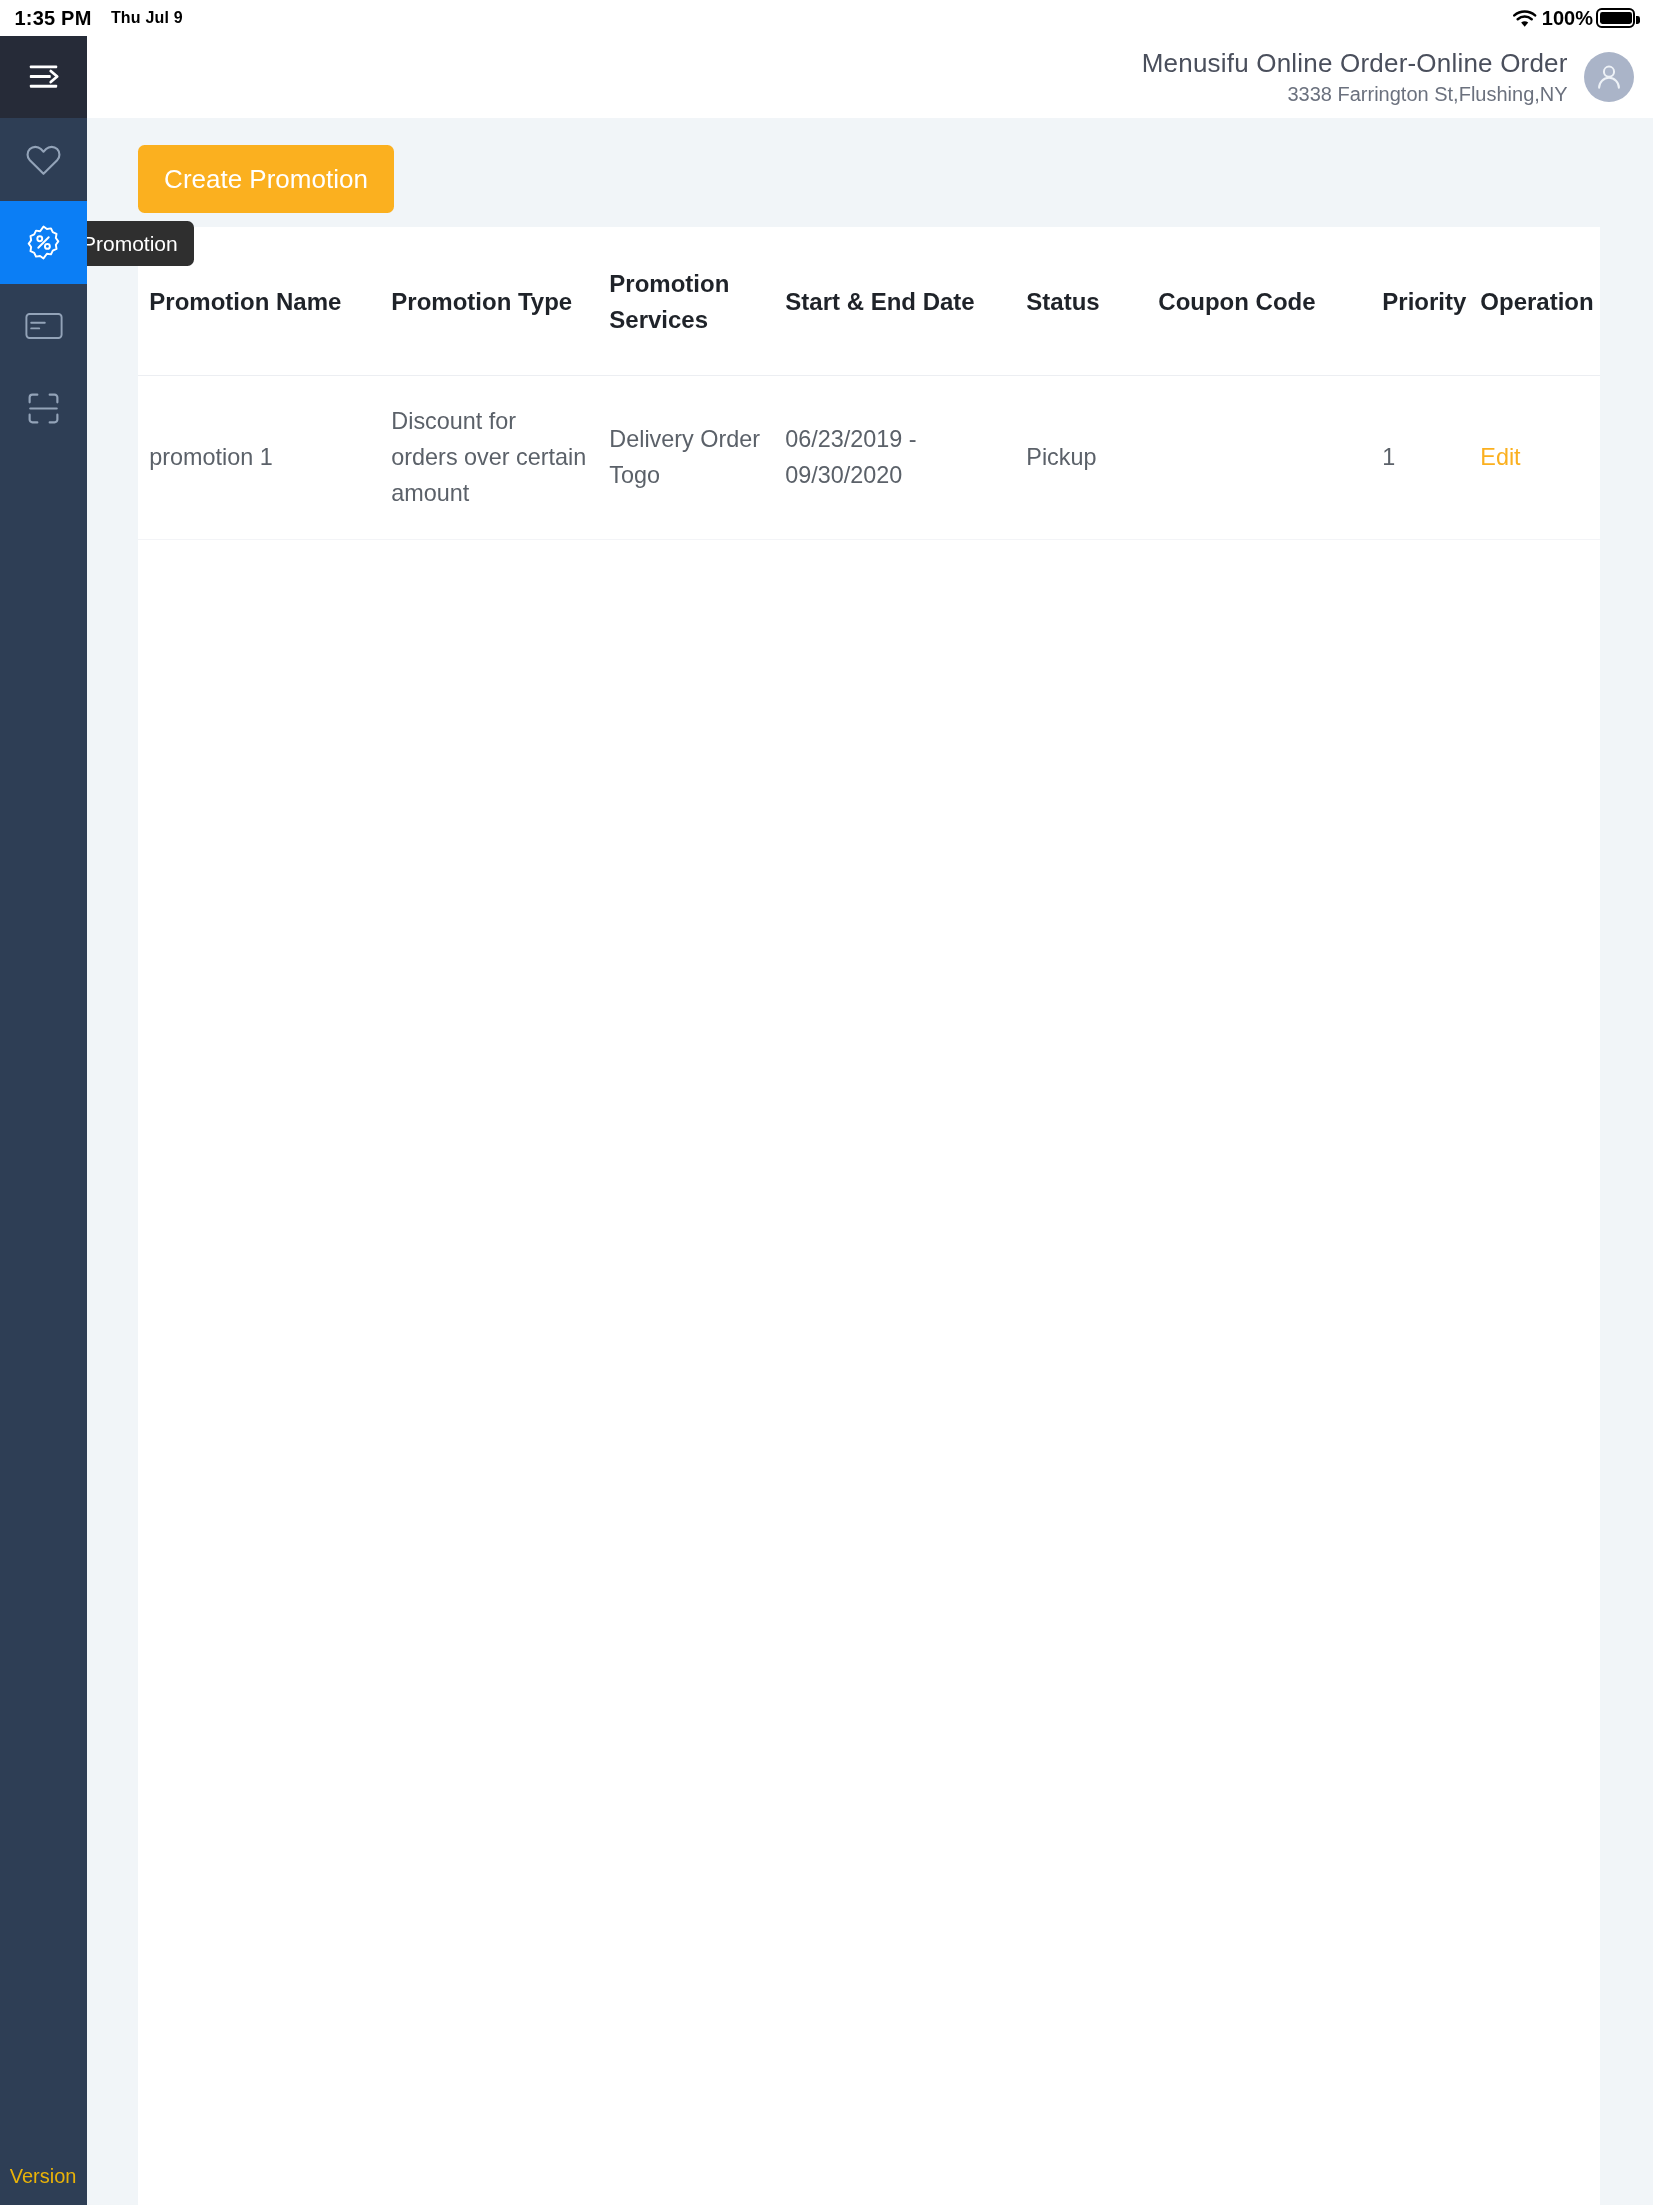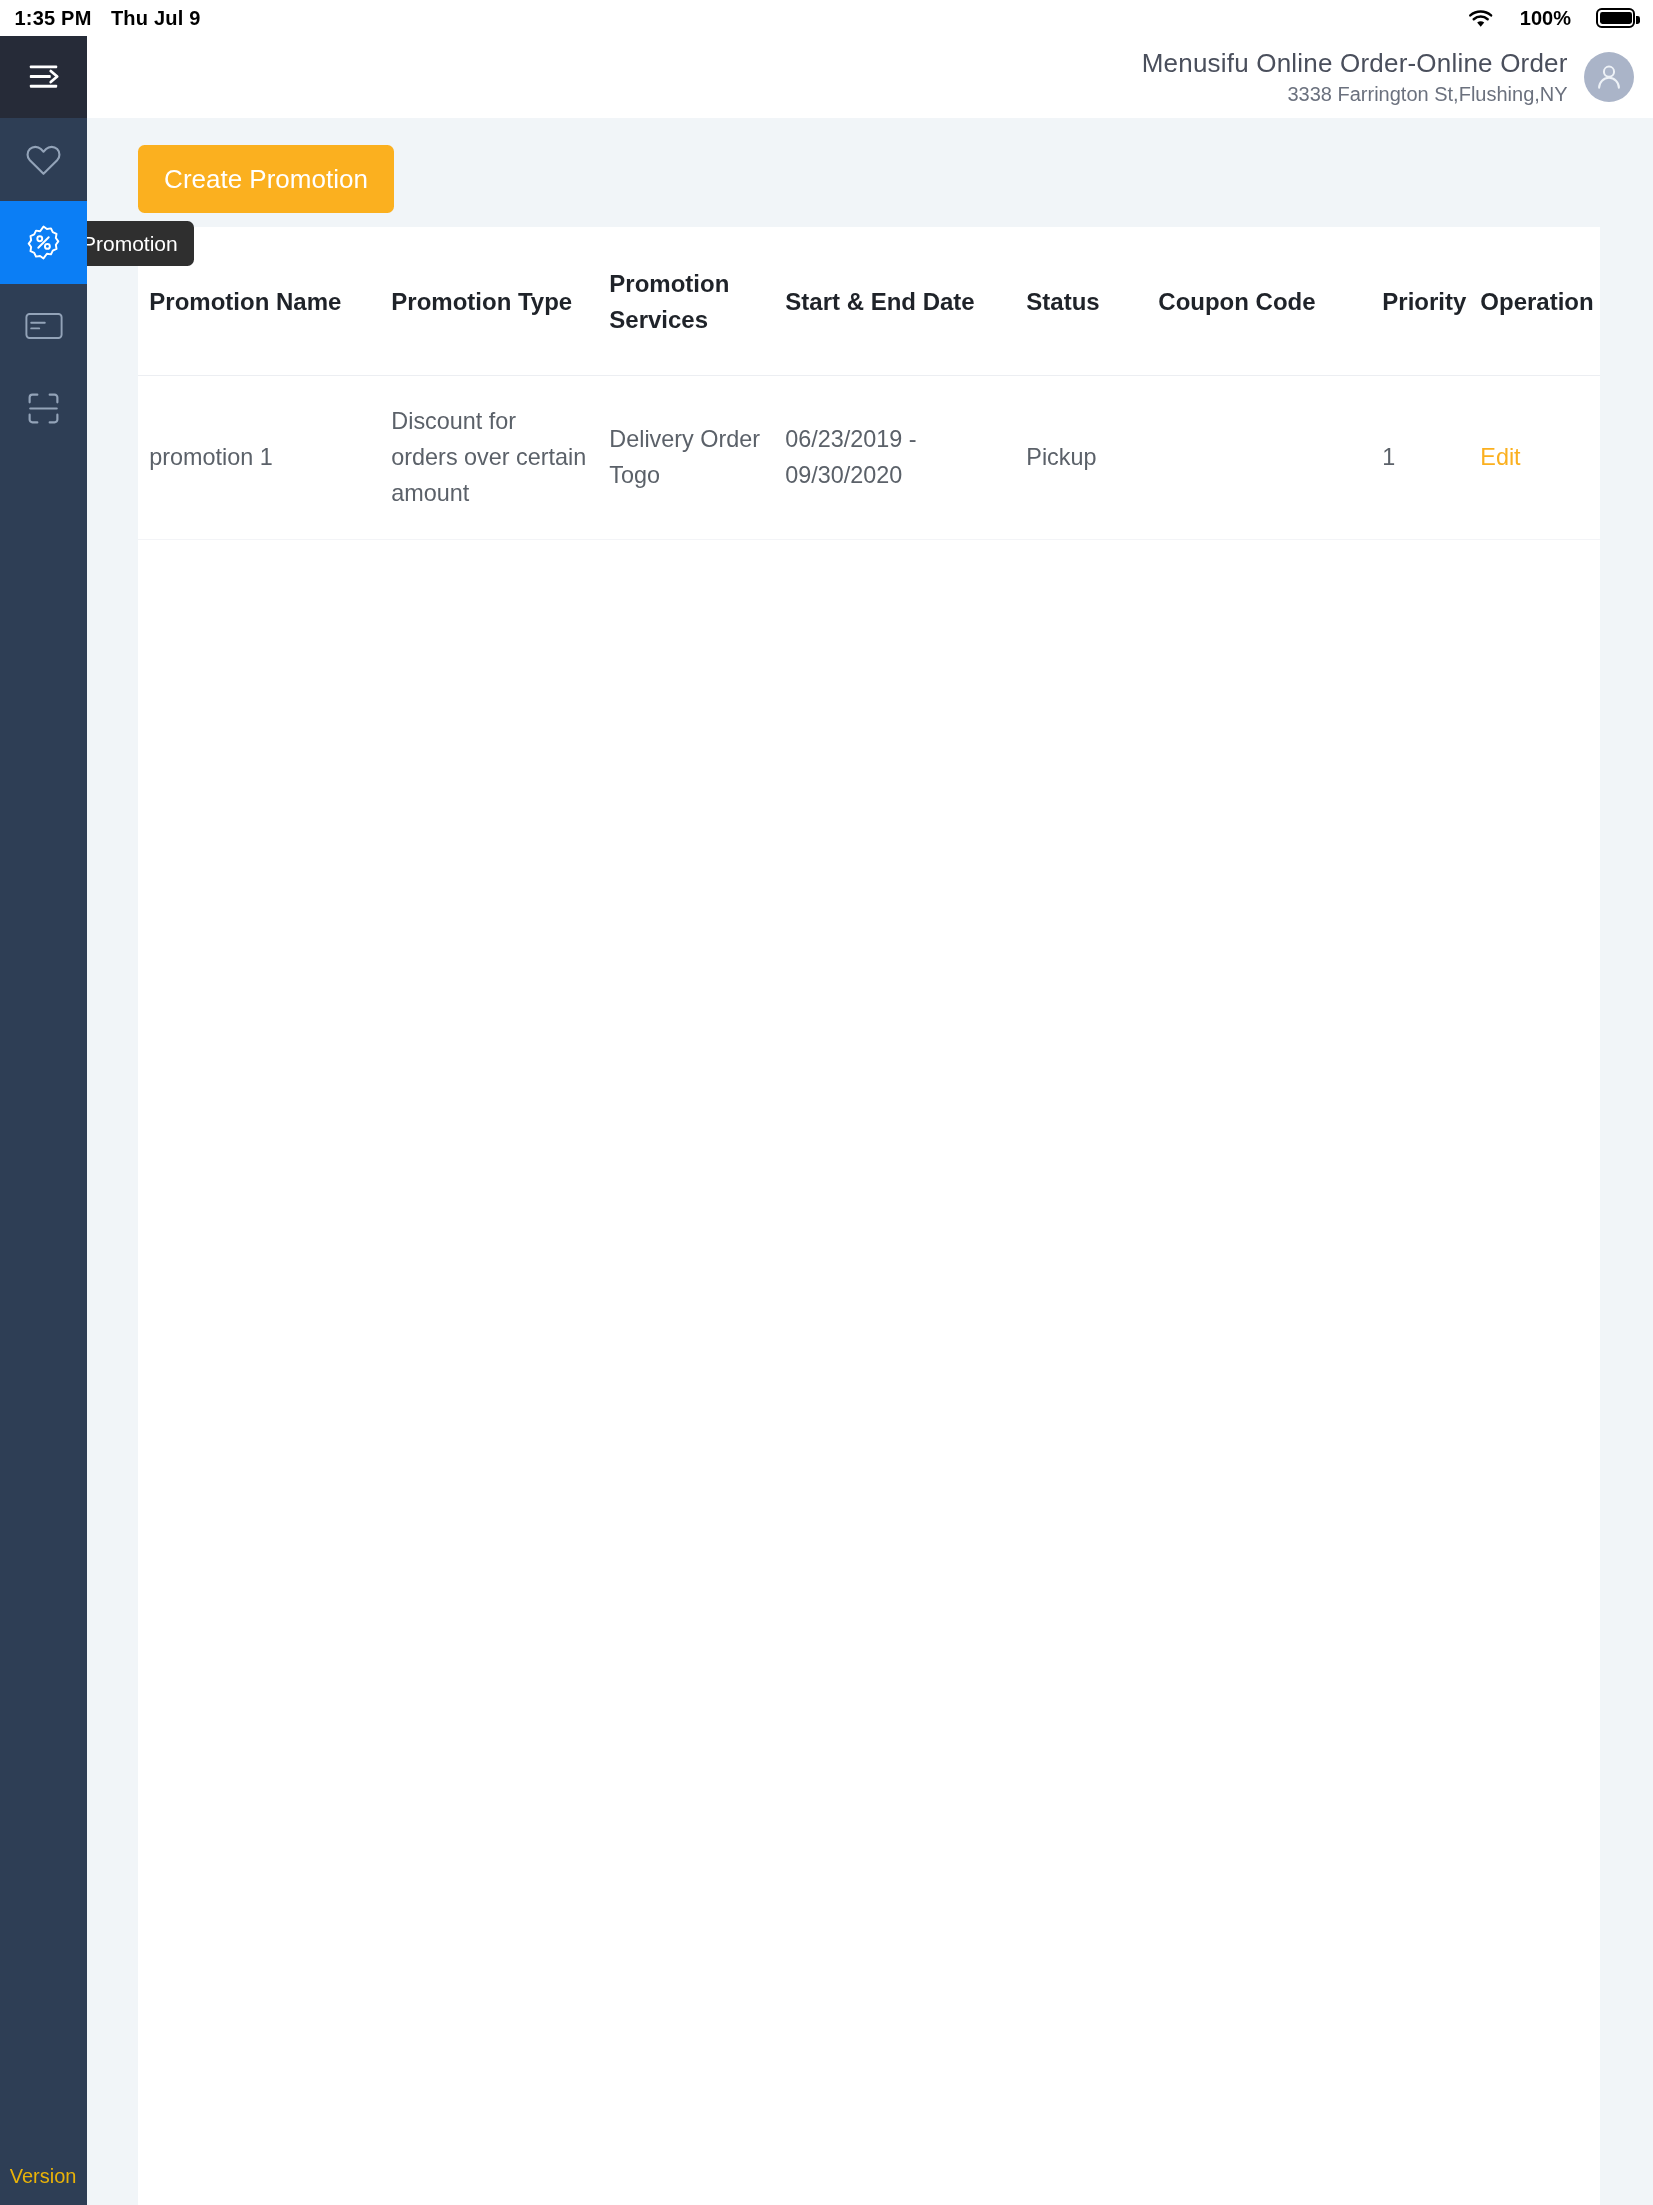--- a/index.html
+++ b/index.html
@@ -13,22 +13,22 @@
   
   .statusbar {
     position: absolute; top: 0; left: 0;
     width: 1653px; height: 36px;
     background: #ffffff;
     display: flex; align-items: center;
     z-index: 40;
   }
   .sb-left { display: flex; align-items: center; margin-left: 14.5px; gap: 19.4px; }
   .sb-time { font-size: 20px; color: #000; font-weight: 600; letter-spacing: 0.2px; text-align: right; }
-  .sb-date { font-size: 20px; color: #000; font-weight: 600; letter-spacing: 0.2px; }
-  .sb-right { position: absolute; right: 18px; display: flex; align-items: center; gap: 25px; }
+  .sb-date { font-size: 16px; color: #000; font-weight: 600; letter-spacing: 0.2px; }
+  .sb-right { position: absolute; right: 18px; display: flex; align-items: center; gap: 3px; }
   .sb-batt-pct { font-size: 20px; color: #000; font-weight: 600; }
   .wifi-icon { width: 27.4px; height: 21px; display: block; }
   .batt {
     width: 39px; height: 19.4px;
     border: 2.4px solid #000; border-radius: 5.7px;
     position: relative;
     display: flex; align-items: center;
   }
   .batt::after {
     content: ""; position: absolute; right: -6.5px; top: 5.7px;

